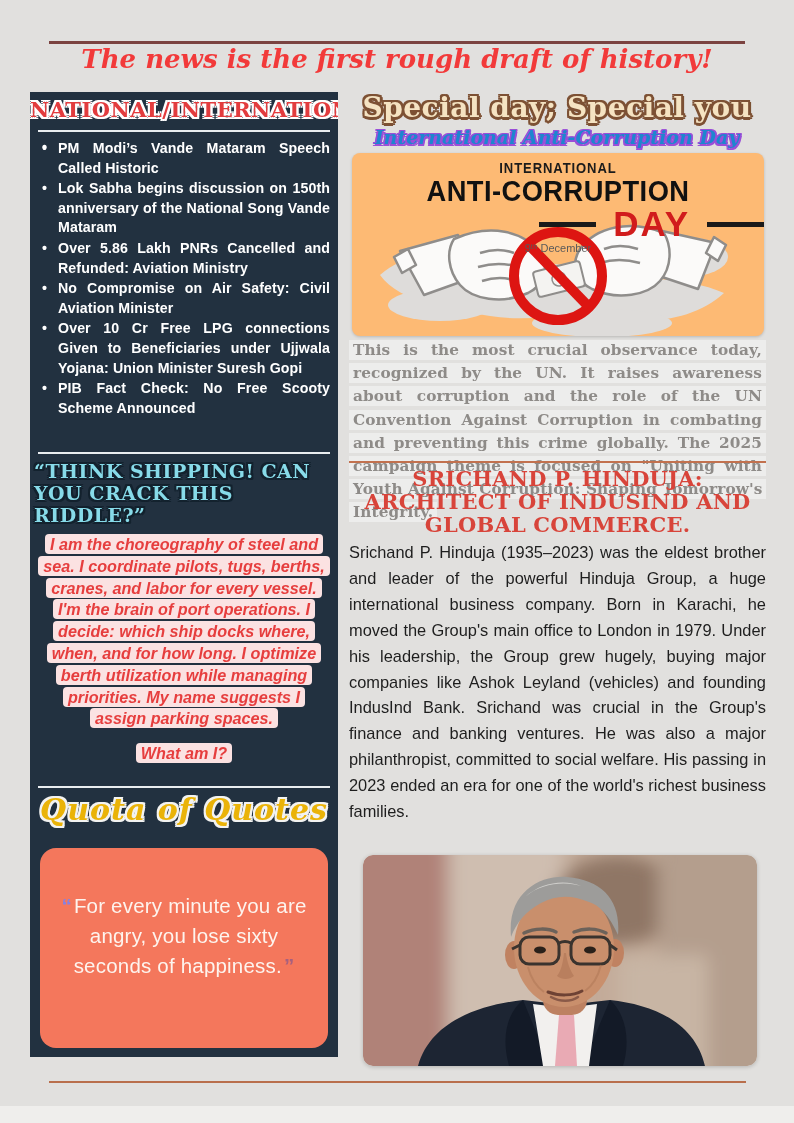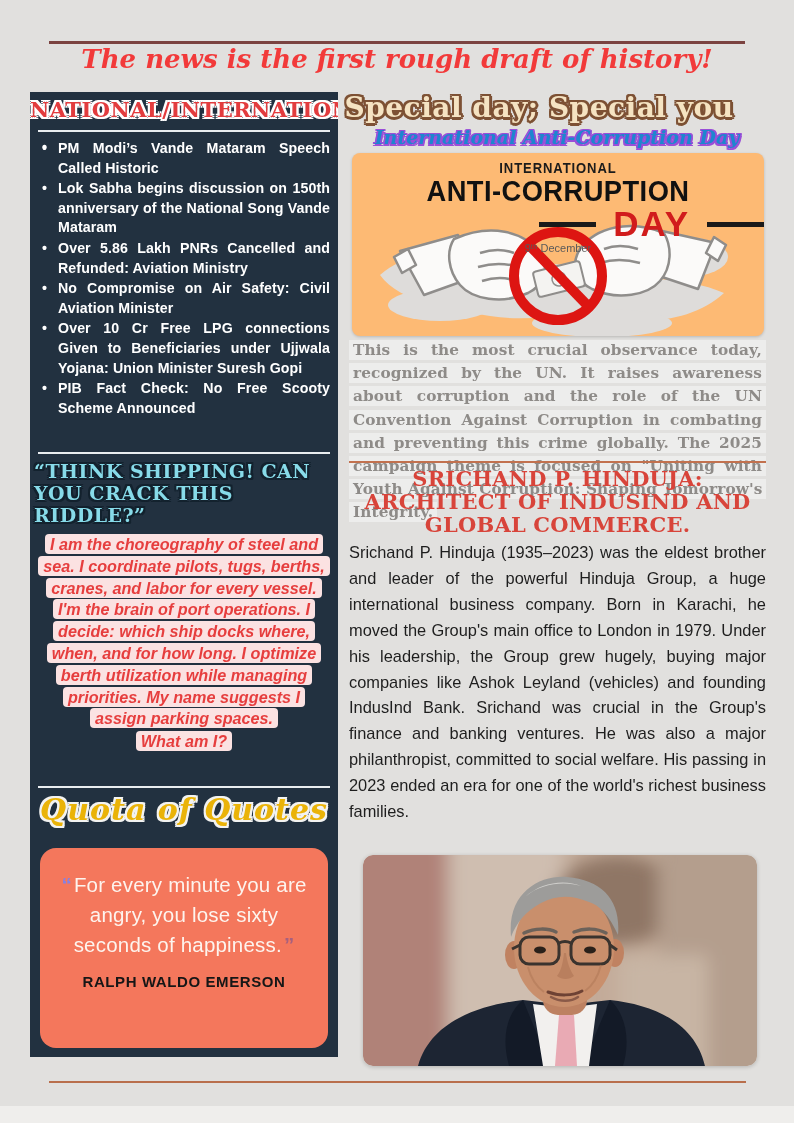--- a/index.html
+++ b/index.html
@@ -52,41 +52,41 @@
   }
   .riddle-body {
     position:absolute; top:442px; left:8px; width:292px; text-align:center;
     font-size:16.2px; line-height:21.8px; font-weight:bold; font-style:italic;
     color:#e63e3e;
   }
   .riddle-body .hl {
     background:#fbe2e2; padding:1px 5px; border-radius:4px;
     -webkit-box-decoration-break:clone; box-decoration-break:clone;font-style:italic;
   }
-  .riddle-q { display:block; margin-top:1px; }
+  .riddle-q { display:block; margin-top:13px; }
 
   .quota-header {
     position:absolute; top:700px; left:0; width:100%; text-align:center;
     font-family:"DejaVu Serif", serif; font-style:italic; font-weight:bold;
     font-size:30px; color:#eab308; letter-spacing:1px;
     text-shadow:-2px -2px 0 #f3f3f1,-2px 0 0 #f3f3f1,-2px 2px 0 #f3f3f1,0 -2px 0 #f3f3f1,
                 0 2px 0 #f3f3f1,2px -2px 0 #f3f3f1,2px 0 0 #f3f3f1,2px 2px 0 #f3f3f1;
   }
   .quote-card {
     position:absolute; top:756px; left:10px; width:288px; height:200px;
-    background:#f4775c; border-radius:16px; text-align:center; padding:22px 14px 0;
+    background:#f4775c; border-radius:16px; text-align:center; padding:43px 14px 0;
   }
   .quote-text { font-size:20.5px; line-height:30px; color:#fdf4ee; letter-spacing:.2px; }
   .quote-text .oq { color:#8781e0; font-weight:bold; margin-right:2px; }
   .quote-text .cq { color:#a8607e; font-weight:bold; margin-left:2px; }
   .quote-author { margin-top:13px; font-size:15px; font-weight:bold; color:#161616; letter-spacing:.6px; }
 
   
   .special-header {
-    position:absolute; left:331px; top:91px; width:416px; text-align:center;
+    position:absolute; left:349px; top:91px; width:416px; text-align:center;
     font-family:"DejaVu Serif", serif; font-weight:bold; font-size:28px;
     color:#f5e3c2; letter-spacing:.5px;
     text-shadow:-2px -2px 0 #7d5134,-2px 0 0 #7d5134,-2px 2px 0 #7d5134,0 -2px 0 #7d5134,
                 0 2px 0 #7d5134,2px -2px 0 #7d5134,2px 0 0 #7d5134,2px 2px 0 #7d5134,
                 0 3px 0 #7d5134, 3px 0 0 #7d5134;
   }
   .special-sub {
     position:absolute; left:349px; top:126px; width:416px; text-align:center;
     font-family:"DejaVu Serif", serif; font-weight:bold; font-style:italic;
     font-size:19px; color:#1d86cf;
@@ -181,21 +181,20 @@
       <span class="riddle-q"><span class="hl">What am I?</span></span>
     </p>
 
     <div class="panel-line pl-3"></div>
 
     <h3 class="quota-header">Quota of Quotes</h3>
     <div class="quote-card">
       <p class="quote-text">
         <span class="oq">“</span><span>For every minute you are angry, you lose sixty seconds of happiness.</span><span class="cq">”</span>
       </p>
-      <p class="quote-author">RALPH WALDO EMERSON</p>
     </div>
   </aside>
 
   <h2 class="special-header">Special day; Special you</h2>
   <h3 class="special-sub">International Anti-Corruption Day</h3>
 
   <div class="poster">
     <svg width="412" height="183" viewBox="0 0 412 183" aria-hidden="true">
 
       <g fill="#dedcda">

